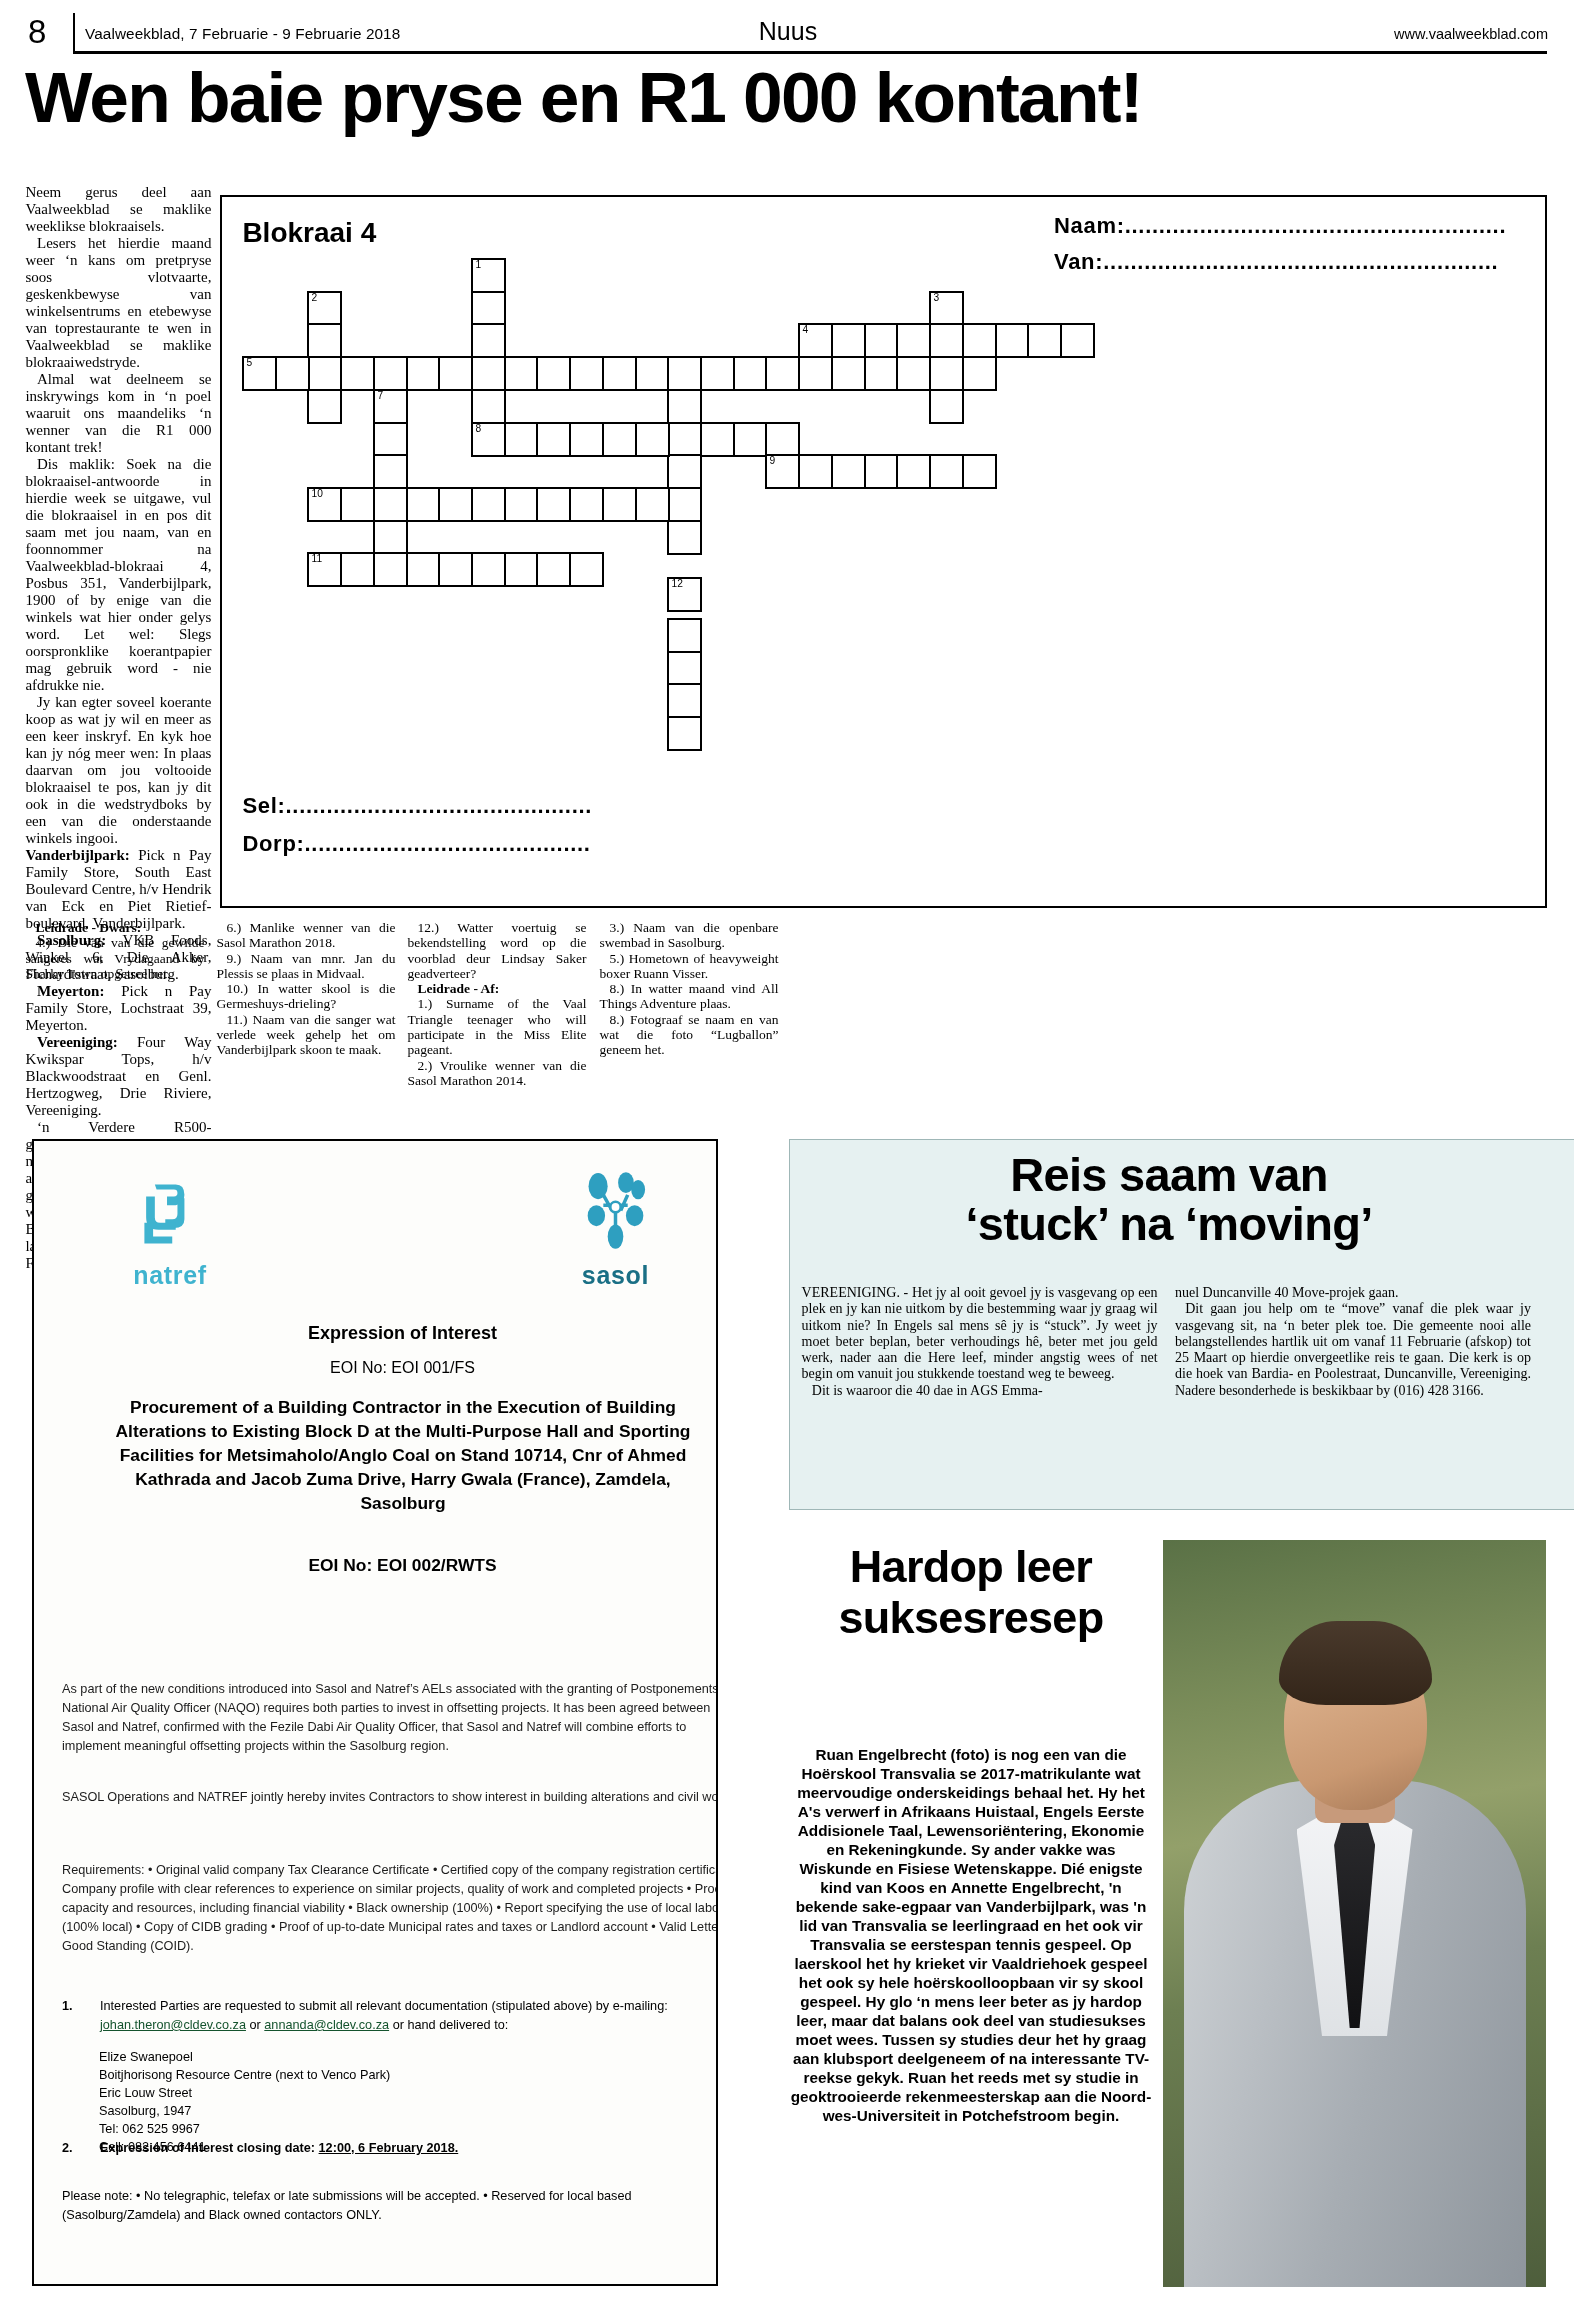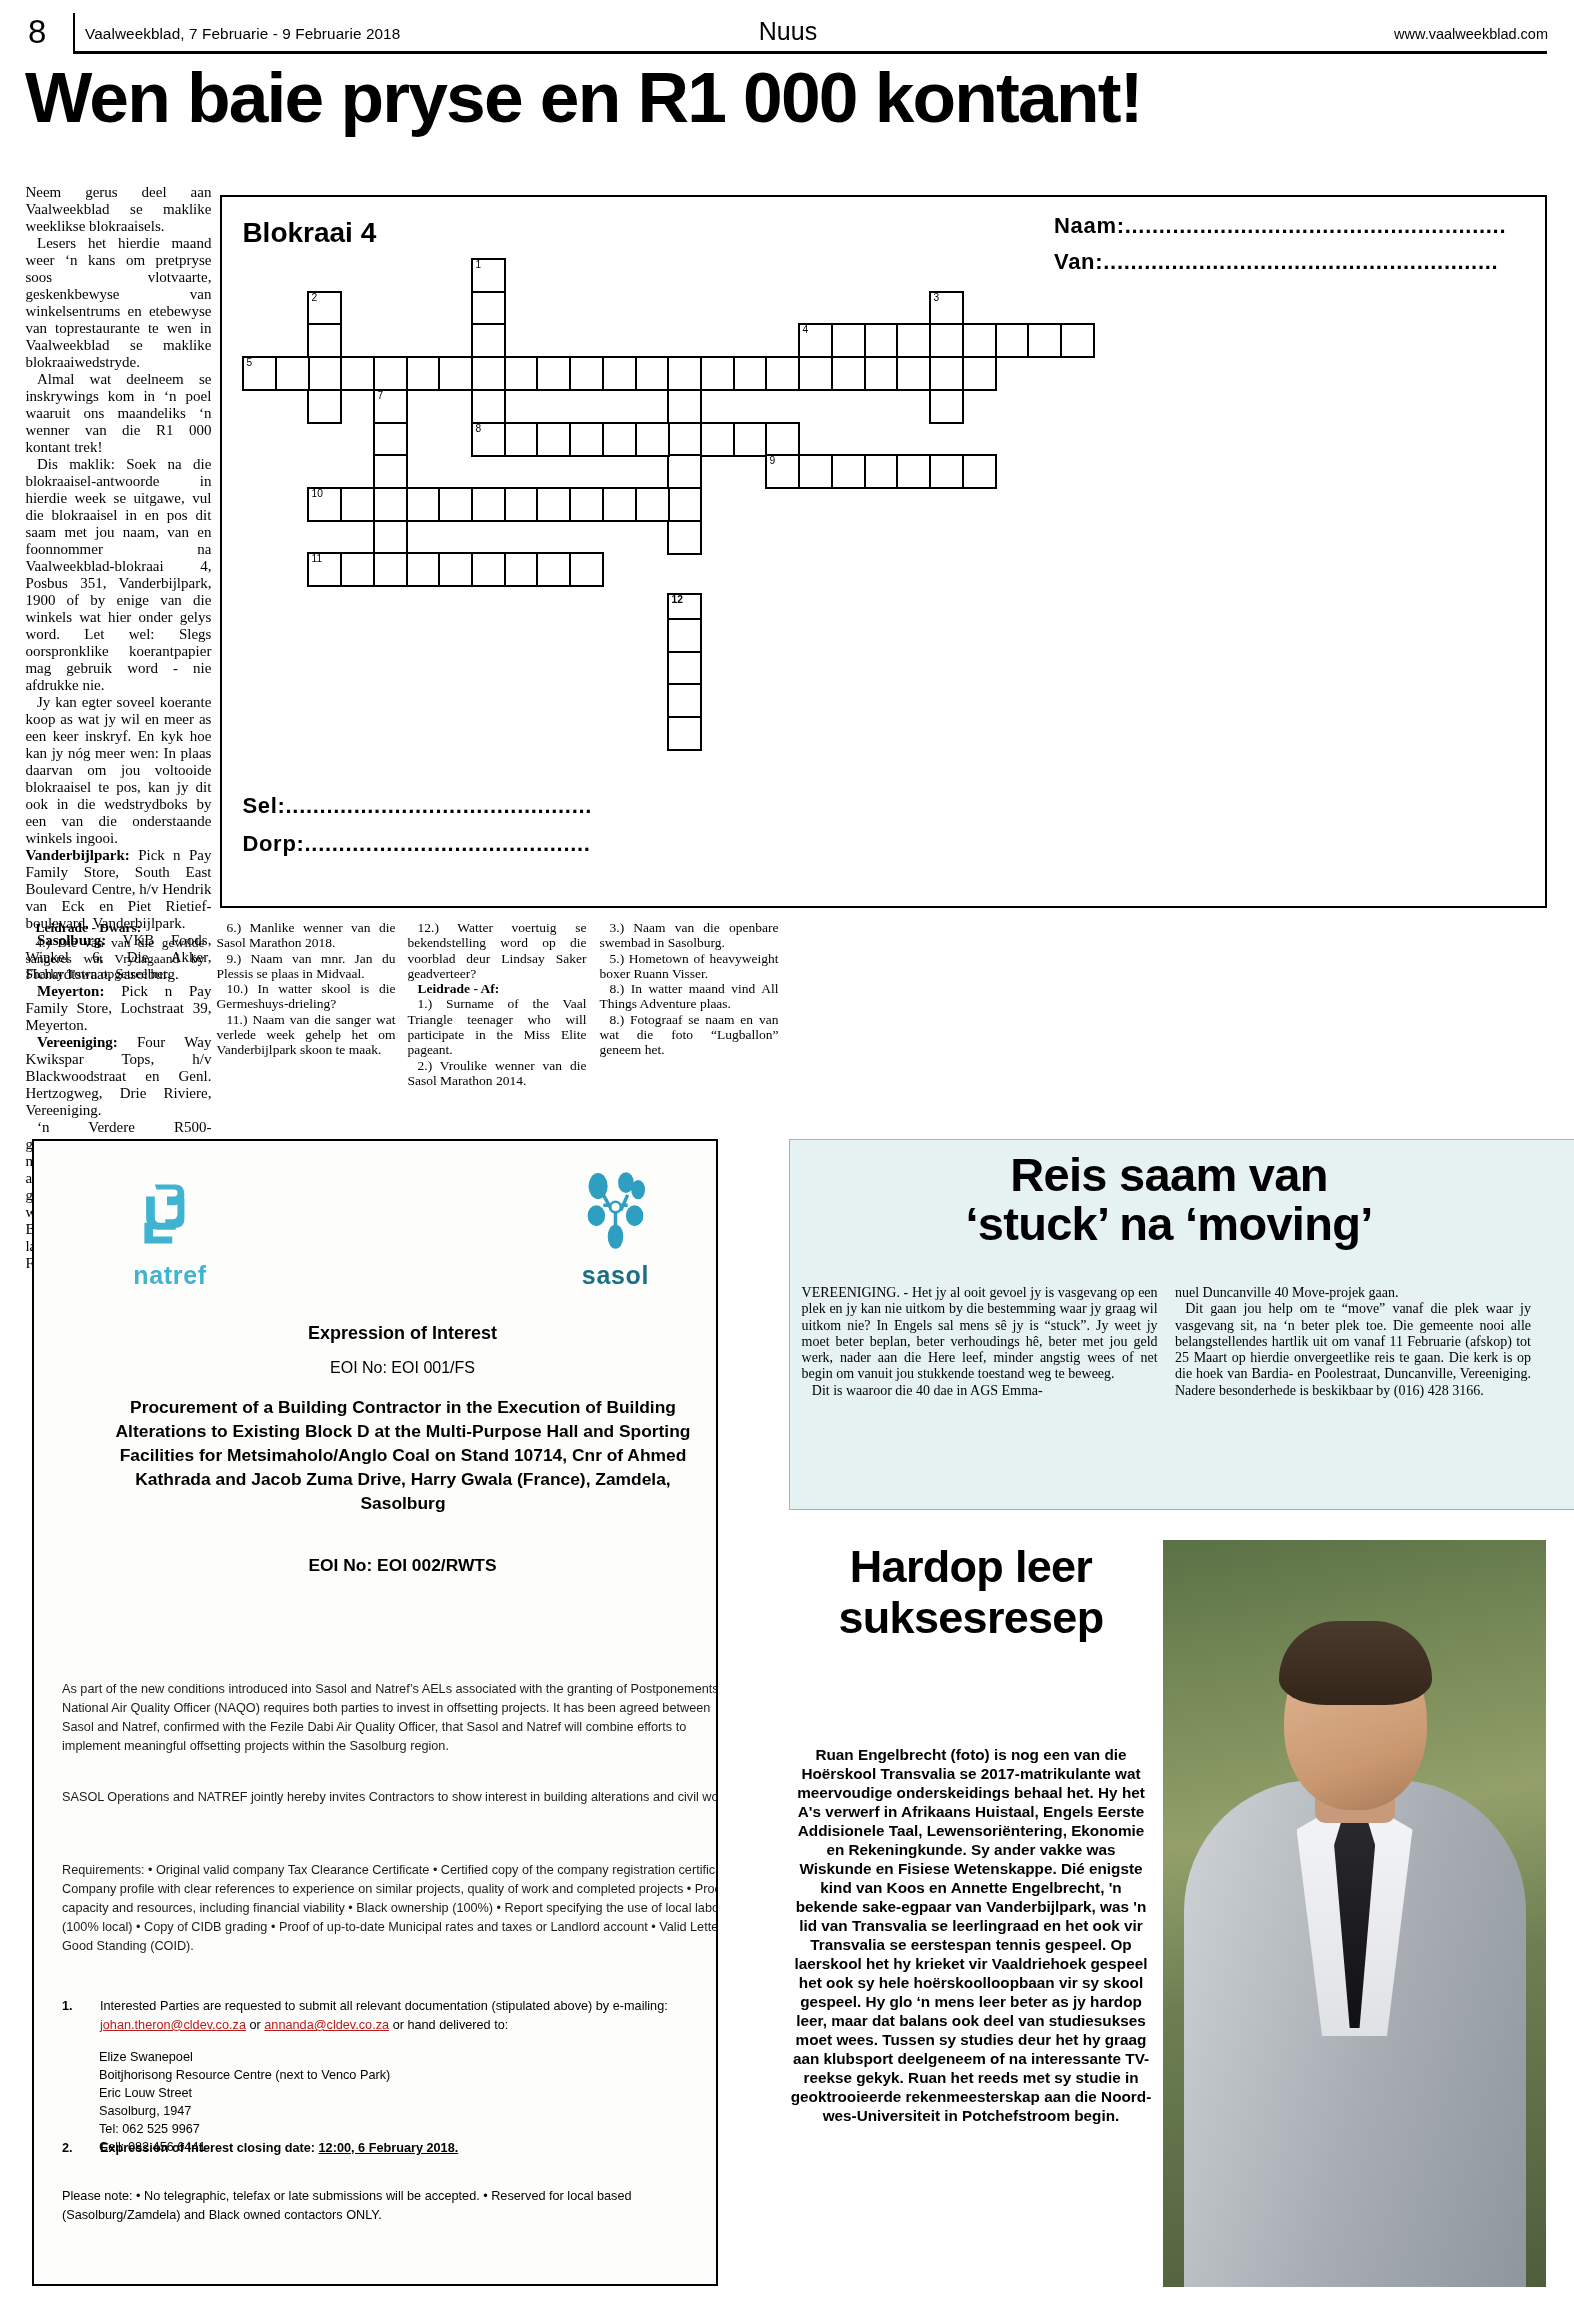--- a/index.html
+++ b/index.html
@@ -131,21 +131,21 @@
   }
   .ad-b1 { top:539px; }
   .ad-b2 { top:647px; }
   .ad-b3 { top:720px; }
   .ad-item { position:absolute; left:28px; width:682px;
     font-family:"Liberation Sans", sans-serif; font-size:12.7px; line-height:19px; }
   .ad-item .n { position:absolute; left:0; top:0; font-weight:bold; }
   .ad-item .t { display:block; margin-left:38px; }
   .ad-i1 { top:856px; }
   .ad-i2 { top:998px; }
-  .ad-link { color:#b91c1c; text-decoration:underline; }
+  .ad-link { color:#14532d; text-decoration:underline; }
   .ad-addr {
     position:absolute; left:65px; top:907px; width:640px;
     font-family:"Liberation Sans", sans-serif; font-size:12.7px; line-height:18px;
   }
   .ad-note {
     position:absolute; left:28px; top:1046px; width:682px;
     font-family:"Liberation Sans", sans-serif; font-size:12.7px; line-height:19px;
   }
   .ad-underline { text-decoration:underline; font-weight:bold; }
 
@@ -356,21 +356,21 @@
         <span class="num">11</span>
       </div>
       <div class="cell" style="left: 98px; top: 294px;"></div>
       <div class="cell" style="left: 131px; top: 294px;"></div>
       <div class="cell" style="left: 164px; top: 294px;"></div>
       <div class="cell" style="left: 196px; top: 294px;"></div>
       <div class="cell" style="left: 229px; top: 294px;"></div>
       <div class="cell" style="left: 262px; top: 294px;"></div>
       <div class="cell" style="left: 294px; top: 294px;"></div>
       <div class="cell" style="left: 327px; top: 294px;"></div>
-      <div class="cell" style="left: 425px; top: 335px; font-weight: bold;">
+      <div class="cell" style="left: 425px; top: 319px;">
         <span class="num">12</span>
       </div>
       <div class="cell" style="left: 425px; top: 360px;"></div>
       <div class="cell" style="left: 425px; top: 393px;"></div>
       <div class="cell" style="left: 425px; top: 425px;"></div>
       <div class="cell" style="left: 425px; top: 458px;"></div>
     </div>
 </div>
 
 <div class="clues">

